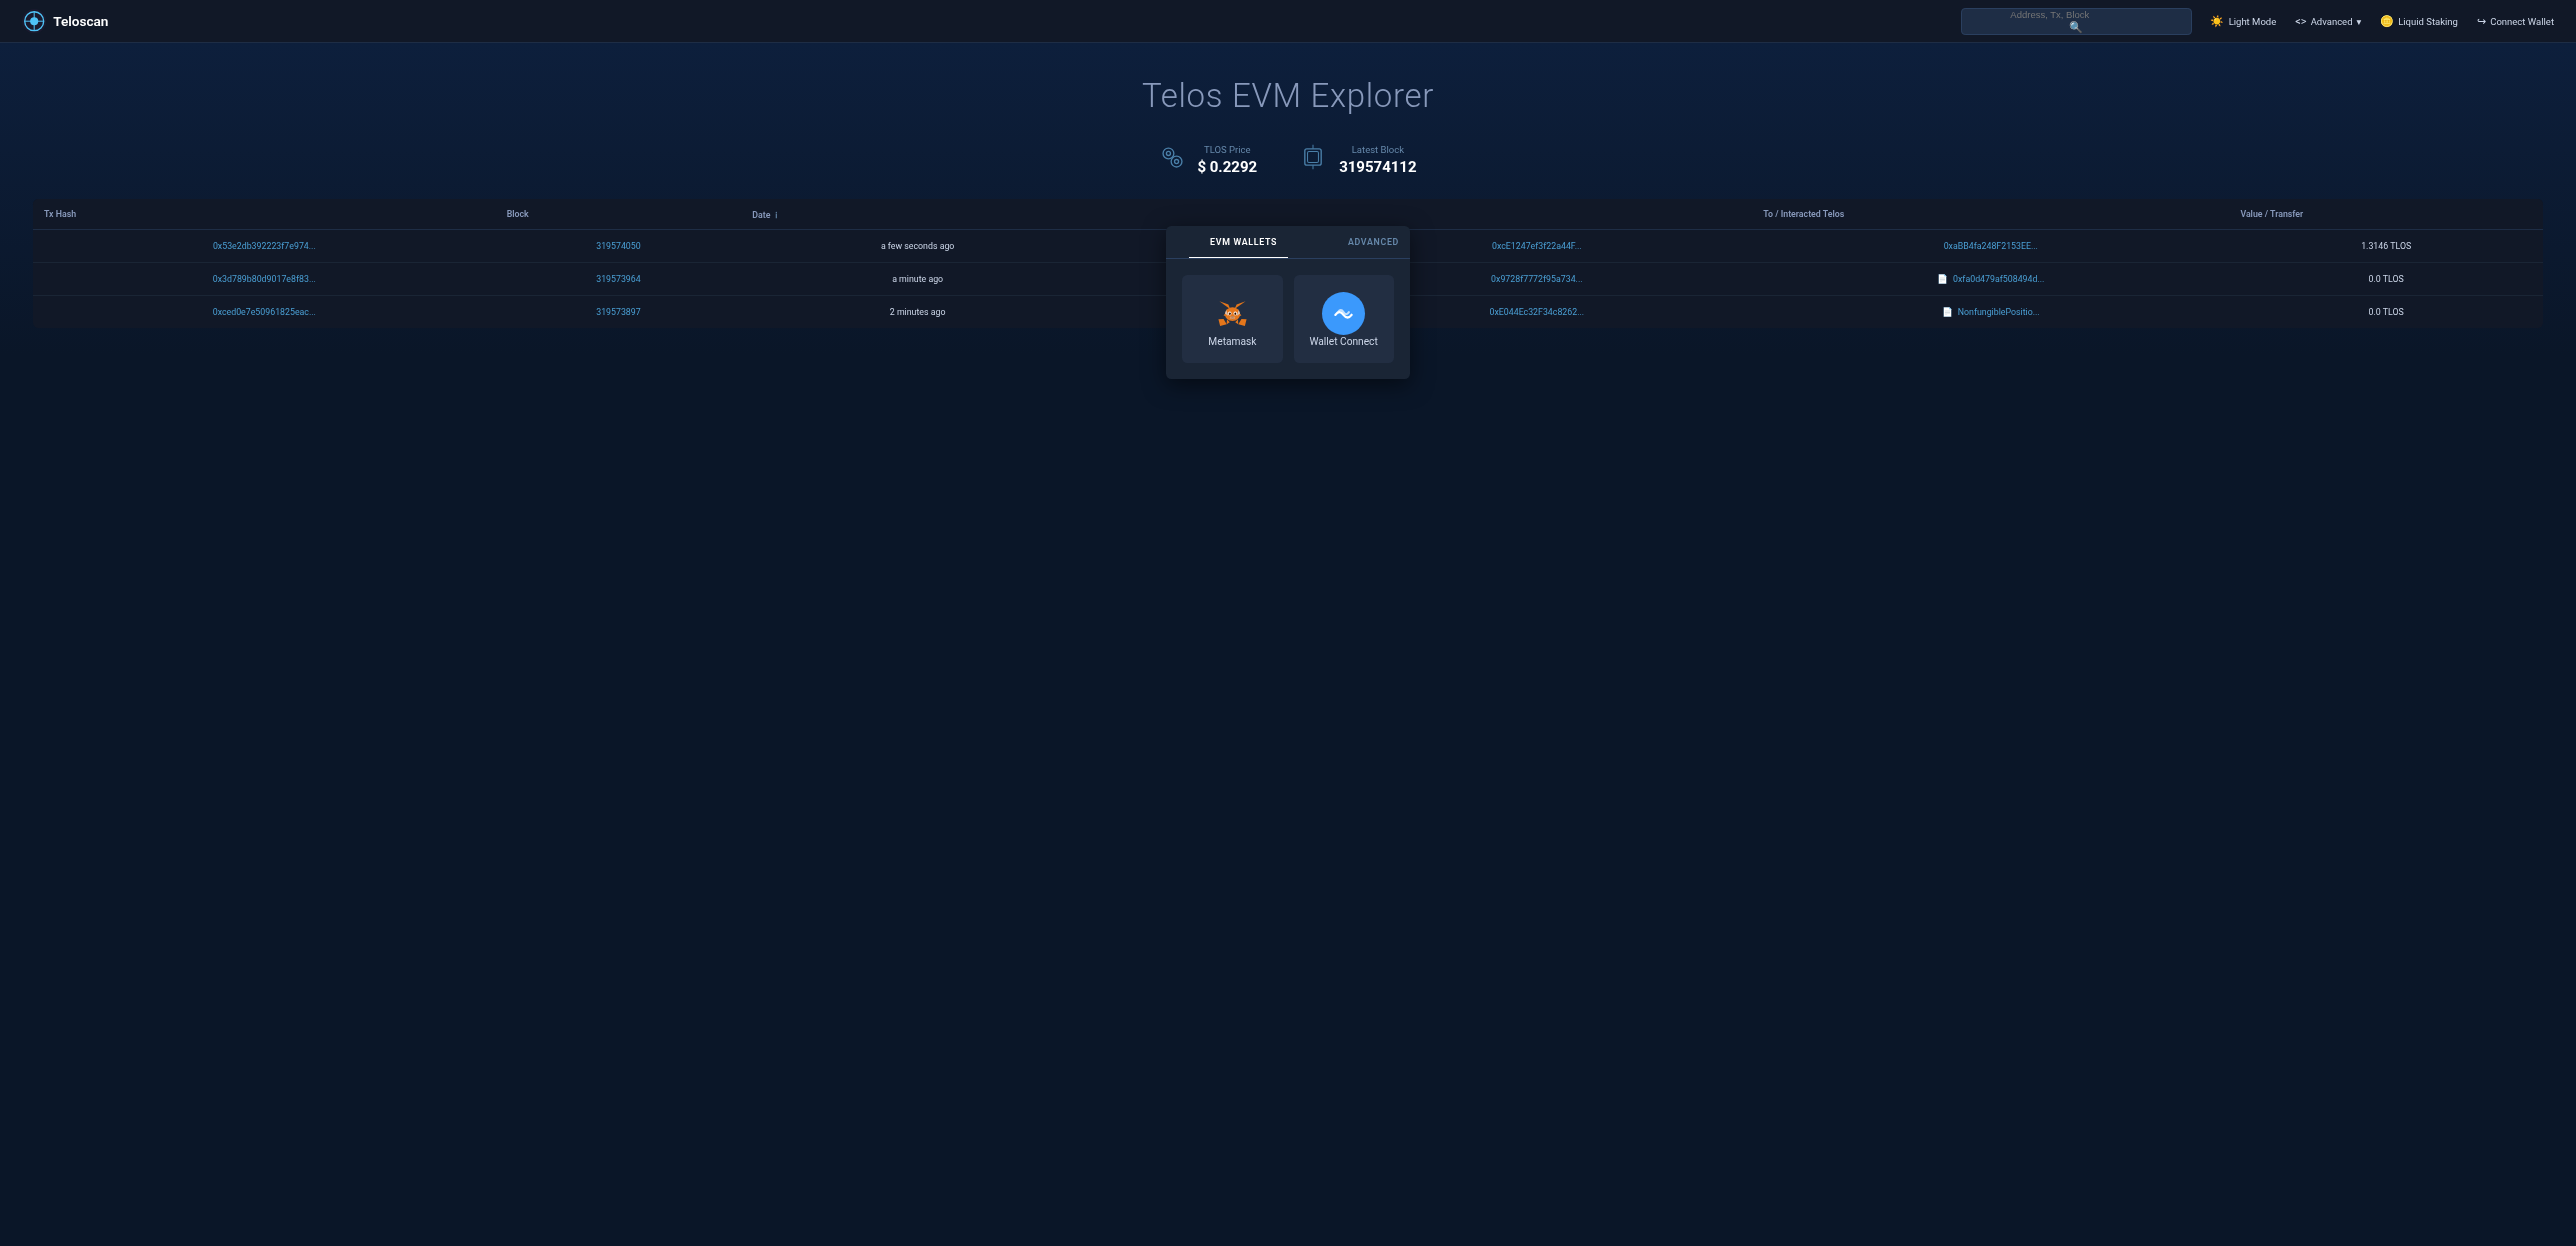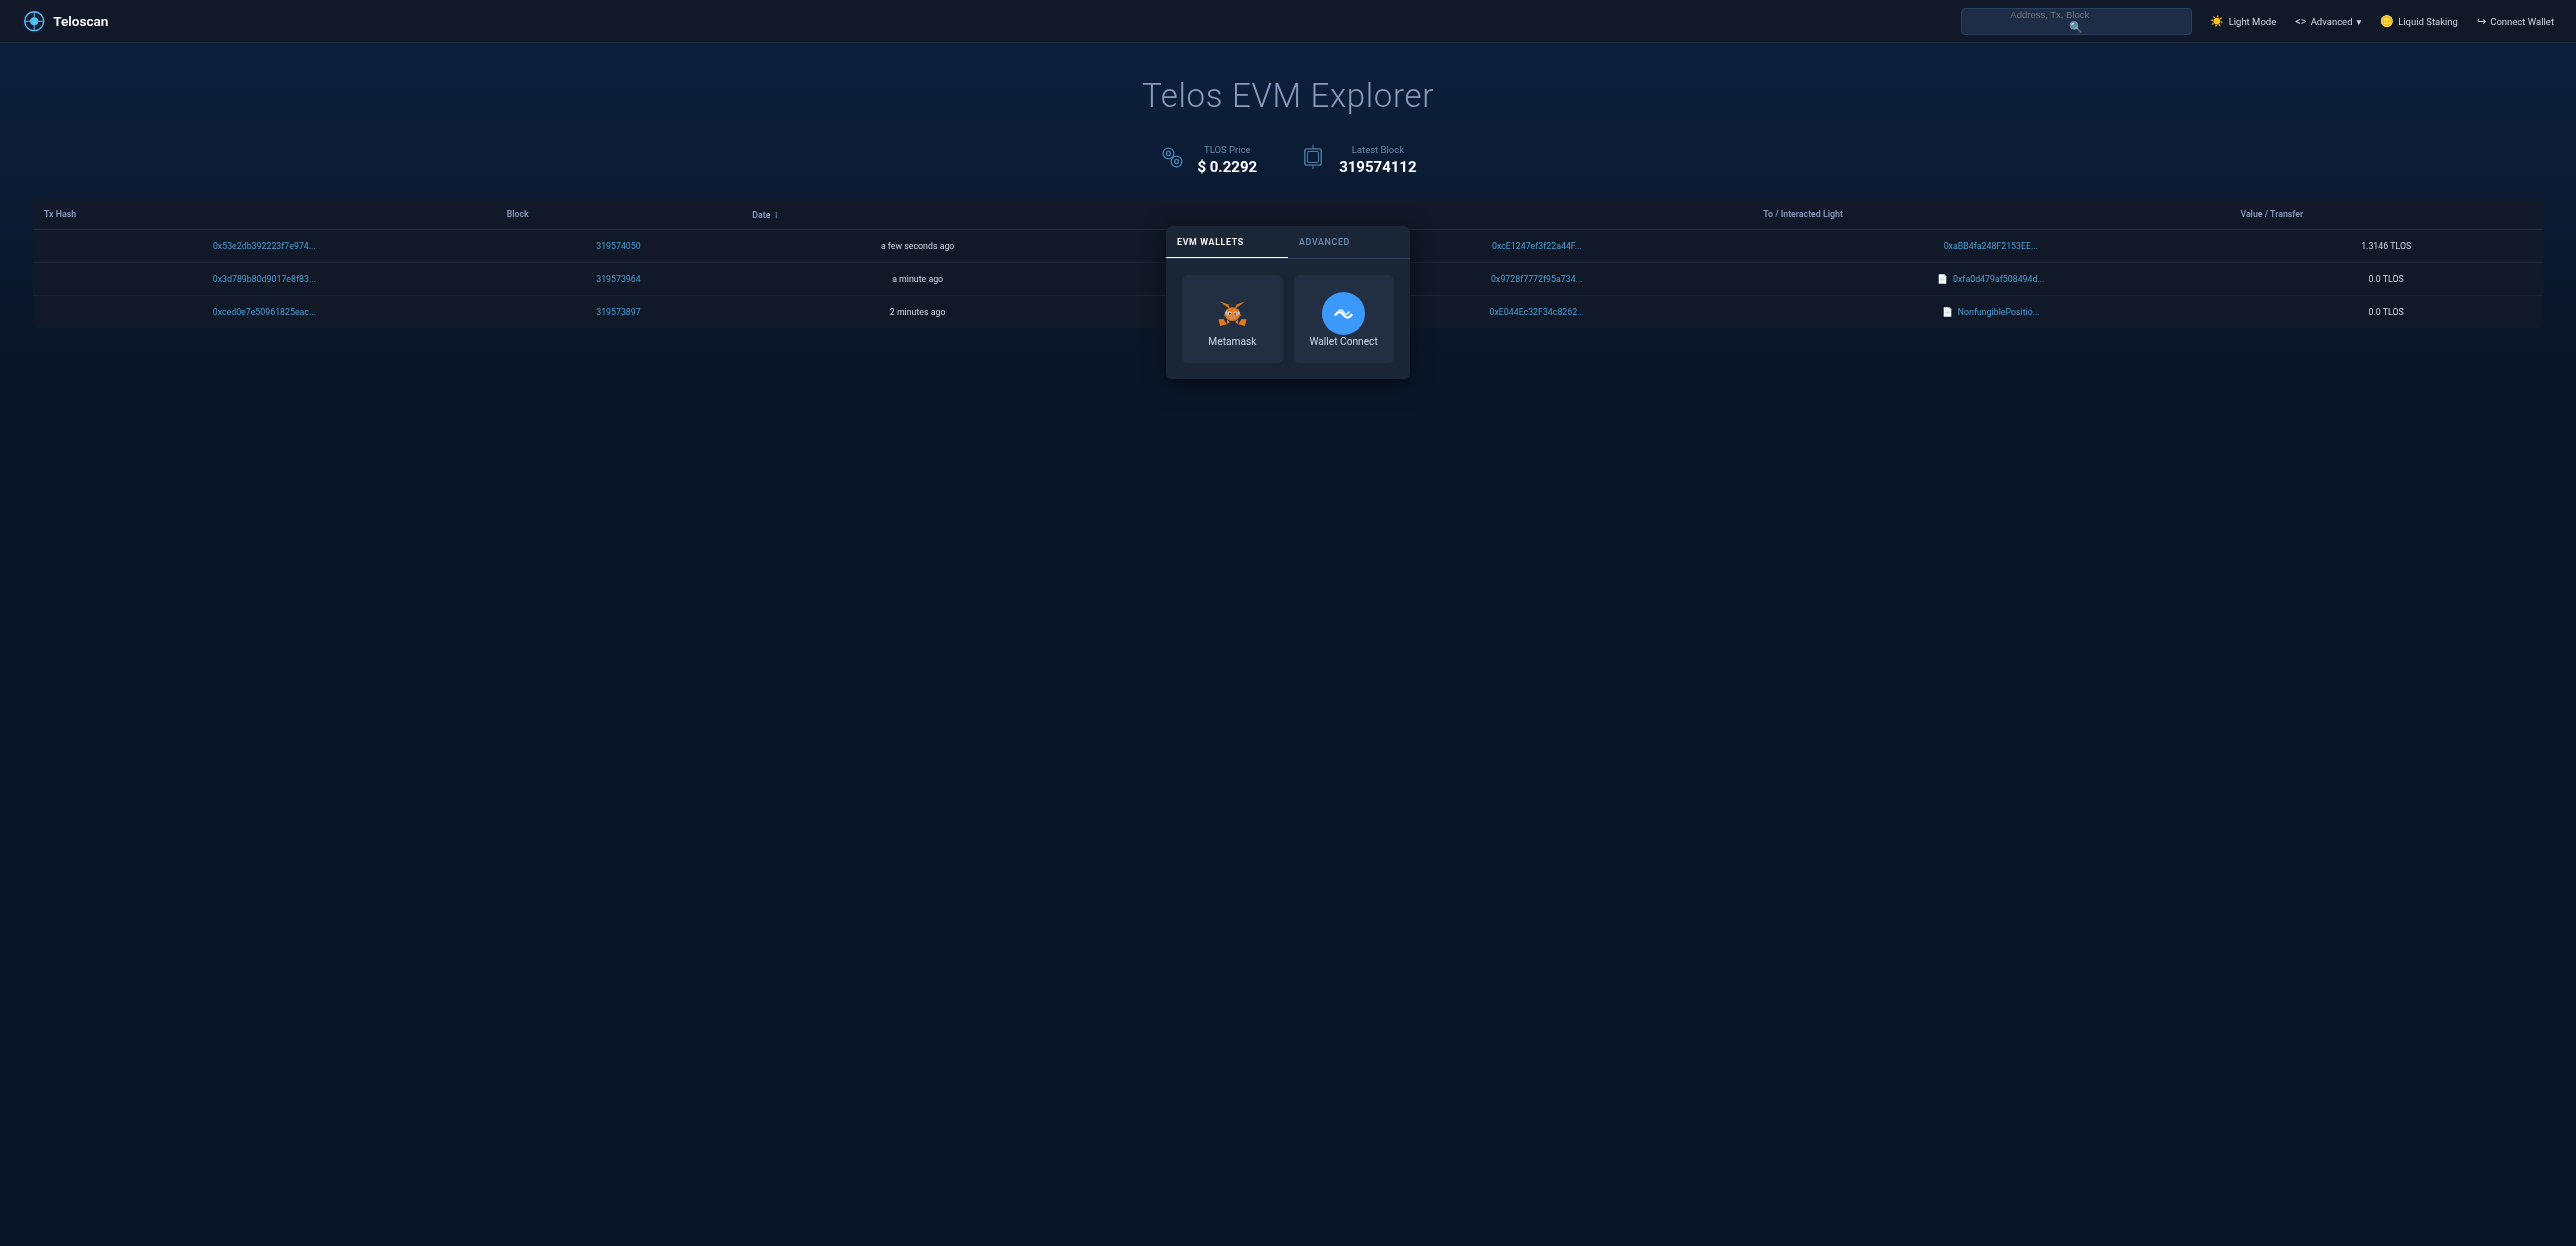--- a/index.html
+++ b/index.html
@@ -131,27 +131,28 @@
       box-shadow: 0 5.4px 22px rgba(0,0,0,0.5);
       pointer-events: all;
     }
     .modal-tabs {
       display: flex;
       border-bottom: 0.7px solid #2a3f5f;
     }
     .modal-tab {
       flex: 1;
       padding: 11px;
-      text-align: left;
+      text-align: right;
       font-size: 8.8px;
       font-weight: 600;
       letter-spacing: 0.7px;
       color: #6688aa;
       cursor: pointer;
       position: relative;
+      margin-left: 23px;
     }
     .modal-tab.active {
       color: #fff;
     }
     .modal-tab.active::after {
       content: '';
       position: absolute;
       bottom: 0; left: 0; right: 0;
       height: 1.4px;
       background: #fff;
@@ -392,21 +393,21 @@
       <thead>
         <tr>
           <th>Tx Hash</th>
           <th>Block</th>
           <th>
             <span>Date</span>
             <span class="info-icon">ℹ</span>
           </th>
           <th></th>
           <th></th>
-          <th>To / Interacted Light</th>
+          <th>To / Interacted Telos</th>
           <th>Value / Transfer</th>
         </tr>
       </thead>
       <tbody id="tx-tbody">
           <tr>
       <td>
         <a class="tx-link">0x53e2db392223f7e974...</a>
       </td>
       <td>
         <a class="tx-link">319574050</a>

